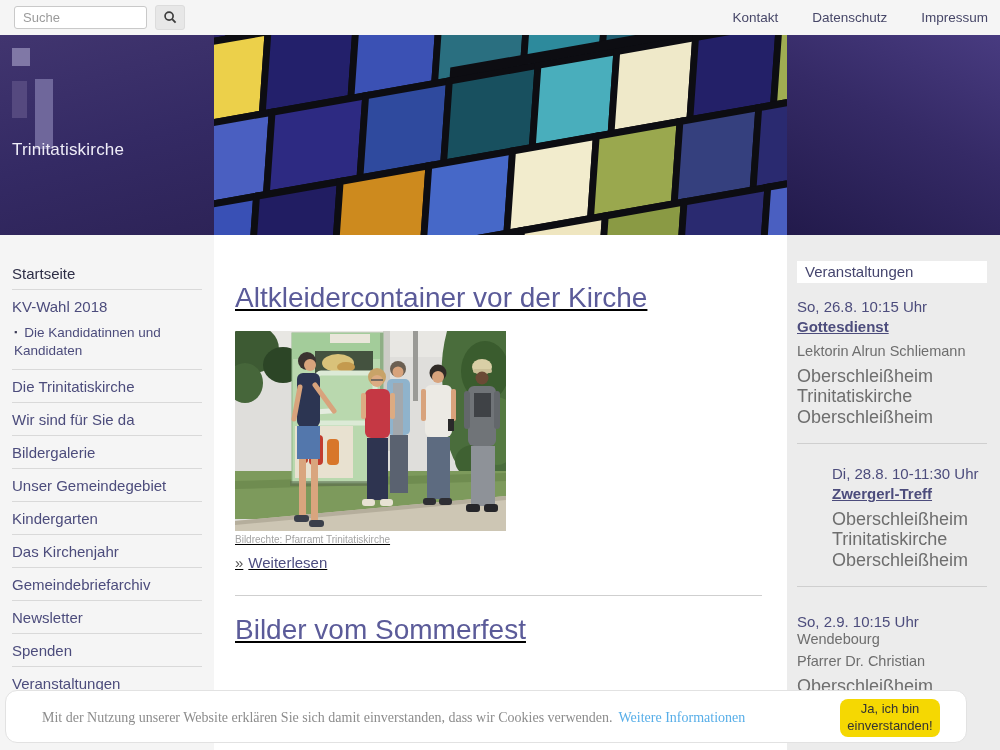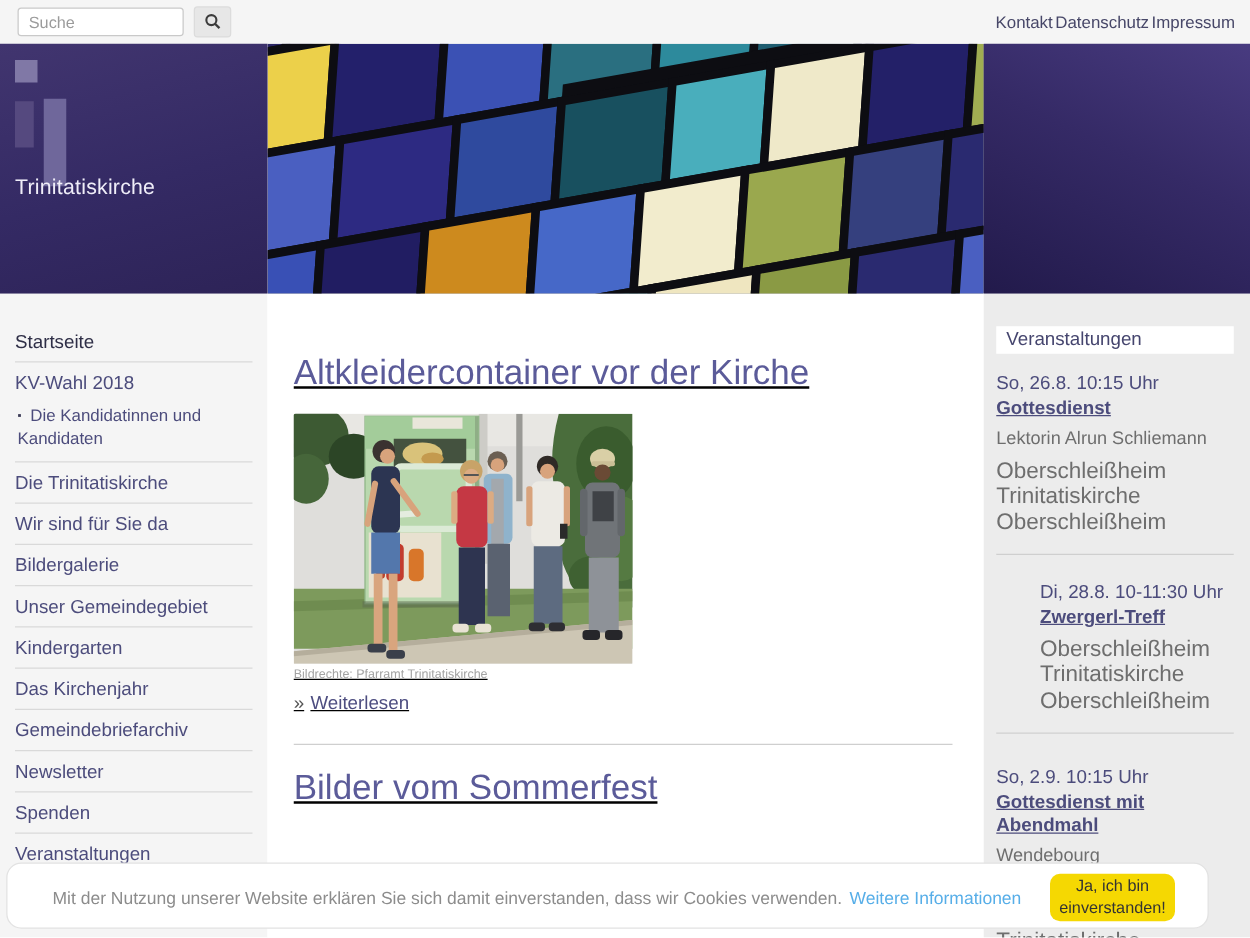--- a/index.html
+++ b/index.html
@@ -4,21 +4,21 @@
 <style>
   * { margin:0; padding:0; box-sizing:border-box; }
   html,body { width:1000px; height:750px; overflow:hidden; font-family:"Liberation Sans", sans-serif; background:#fff; }
   .page { position:relative; width:972px; height:750px; background:#fff; }
 
   
   .topbar { position:absolute; top:0; left:0; width:1000px; height:35px; background:#f5f5f5; }
   .search-input { position:absolute; left:14px; top:6px; width:133px; height:23px; border:1px solid #c9c9c9; border-radius:3px; background:#fff; padding:0 8px; font-size:13px; color:#555; font-family:"Liberation Sans", sans-serif; }
   .search-input::placeholder { color:#9b9b9b; }
   .search-btn { position:absolute; left:155px; top:5px; width:30px; height:25px; background:#e7e7e7; border:1px solid #dcdcdc; border-radius:3px; cursor:pointer; display:flex; align-items:center; justify-content:center; }
-  .top-links { position:absolute; right:12px; top:0; height:35px; display:flex; align-items:center; gap:2px; }
+  .top-links { position:absolute; right:12px; top:0; height:35px; display:flex; align-items:center; gap:34px; }
   .top-links a { font-size:13.5px; color:#474768; text-decoration:none; }
 
   
   .header { position:absolute; top:35px; left:0; width:1000px; height:200px; display:flex; }
   .header-left { position:relative; width:214px; height:200px; background:linear-gradient(165deg,#41356f 0%,#342a64 55%,#2d2357 100%); }
   .logo { position:absolute; left:12px; top:13px; width:45px; height:120px; }
   .logo-sq1 { position:absolute; left:0; top:0; width:18px; height:18px; background:#8078a6; }
   .logo-r2  { position:absolute; left:0; top:33px; width:15px; height:37px; background:#55497f; }
   .logo-r3  { position:absolute; left:23px; top:31px; width:18px; height:70px; background:#6f679b; }
   .site-title { position:absolute; left:12px; top:105px; font-size:17px; color:#efedf8; letter-spacing:0.2px; }
@@ -49,21 +49,21 @@
   .event { margin-top:15px; }
   .event-date { font-size:15px; color:#4c4c7c; }
   .event-title { display:inline-block; font-size:15px; font-weight:700; color:#4c4c7c; text-decoration:underline; margin:3px 0 5px 0; line-height:1.25; }
   .event-details div { font-size:14.5px; color:#6e6e6e; line-height:1.3; margin-bottom:3px; }
   .event-location { margin-top:5px; }
   .event-location div { font-size:18px; color:#6e6e6e; line-height:1.14; }
   .event-div { height:1px; background:#cfcfcf; margin-top:16px; }
 
   
   .cookie { position:absolute; left:5px; right:5px; bottom:7px; height:53px; background:#fff; border:1px solid #e2e2e2; border-radius:12px; }
-  .cookie-msg { position:absolute; left:36px; top:0; height:53px; display:flex; align-items:center; font-size:14px; color:#8c8c8c; }
+  .cookie-msg { position:absolute; left:36px; top:0; height:53px; display:flex; align-items:center; font-size:14px; color:#8c8c8c;font-family:Liberation Serif, serif; }
   .cookie-msg a { color:#57aee8; text-decoration:none; margin-left:6px; }
   .cookie-accept { position:absolute; right:26px; top:8px; width:100px; height:38px; background:#f5d802; border:none; border-radius:8px; font-size:13px; color:#333; font-family:"Liberation Sans", sans-serif; line-height:1.3; cursor:pointer; }
 </style>
 </head>
 <body>
 
 <div class="page">
 
   <div class="topbar">
     <input class="search-input" type="text" placeholder="Suche" style="">
@@ -311,21 +311,20 @@
         <div class="event-location" style="margin-top:0;">
             <div>Oberschleißheim</div>
             <div>Trinitatiskirche</div>
             <div>Oberschleißheim</div>
           </div>
       </div>
       <div class="event-div"></div>
 
       <div class="event" style="margin-top:26px;">
         <div class="event-date">So, 2.9. 10:15 Uhr</div>
-        <a class="event-title" href="#">Gottesdienst mit Abendmahl</a>
         <div class="event-details">
             <div>Wendebourg</div>
             <div>Pfarrer Dr. Christian</div>
           </div>
         <div class="event-location">
             <div>Oberschleißheim</div>
             <div>Trinitatiskirche</div>
             <div>Oberschleißheim</div>
           </div>
       </div>

